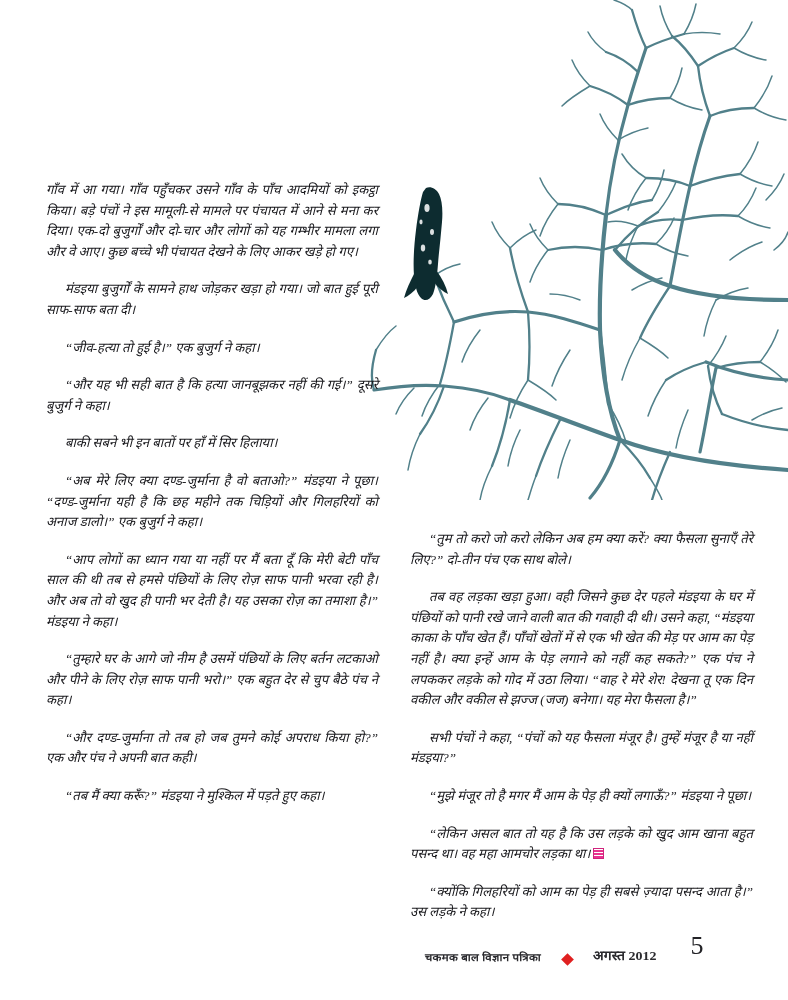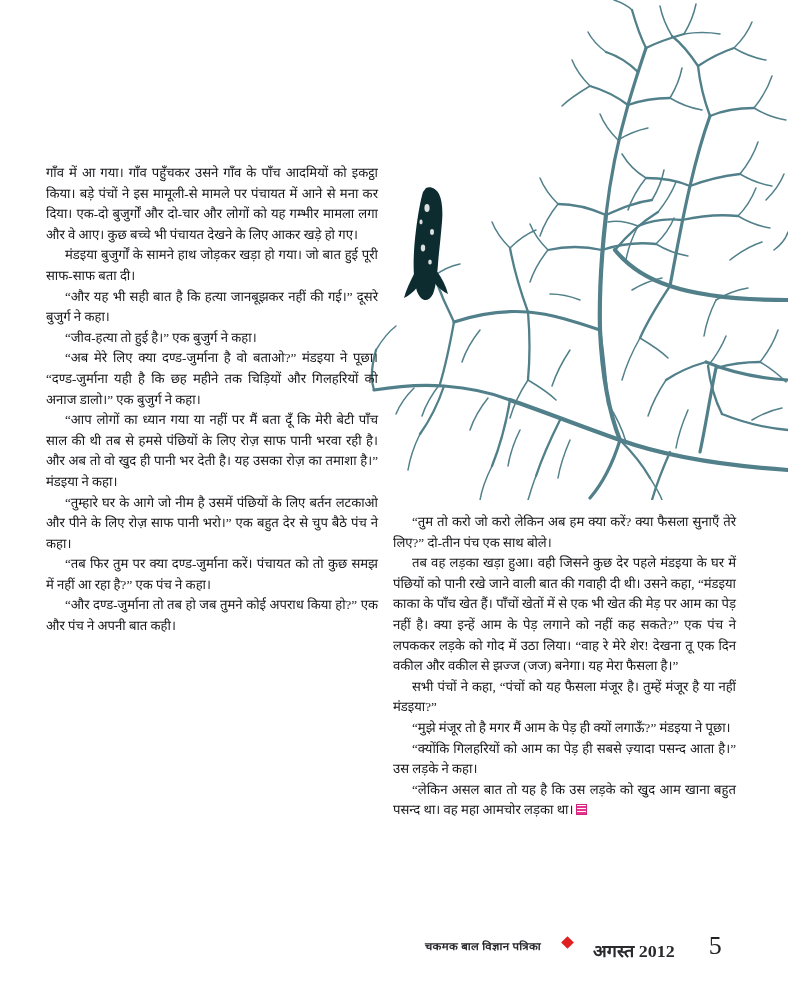--- a/index.html
+++ b/index.html
@@ -31,25 +31,26 @@
   .col {
     position: absolute;
     font-size: 13.1px;
     line-height: 20.6px;
     color: #16161a;
     text-align: justify;
     text-justify: inter-word;
     font-family: "Liberation Serif", "DejaVu Serif", serif;
   }
   .col-left  { left: 46px;  top: 163px; width: 332px; }
-  .col-right { left: 393px; top: 512px; width: 343px; }
+  .col-right { left: 410px; top: 512px; width: 343px; }
 
   .col p {
-    margin: 0 0 0 0;
+    margin: 17px 0 0 0;
     text-indent: 19px;
+    font-style: italic;
   }
   .col p.noindent { text-indent: 0; }
 
   
   .endmark {
     display: inline-block;
     width: 11px;
     height: 11px;
     vertical-align: -1px;
     margin-left: 3px;
@@ -68,21 +69,21 @@
     left: 0;
     top: 938px;
     width: 788px;
     height: 62px;
   }
   .footer-inner {
     position: absolute;
     left: 425px;
     top: 0px;
     display: flex;
-    align-items: flex-start;
+    align-items: flex-end;
     gap: 8px;
   }
   .footer-magazine {
     font-family: "Liberation Serif", "DejaVu Serif", serif;
     font-size: 11.5px;
     font-weight: bold;
     color: #2a2a2e;
     letter-spacing: 0.3px;
     white-space: nowrap;
     transform: scaleY(0.92);
@@ -90,21 +91,21 @@
   .footer-diamond {
     width: 9px;
     height: 9px;
     background: #e02020;
     transform: rotate(45deg);
     margin: 0 13px 0 14px;
     flex: none;
   }
   .footer-date {
     font-family: "Liberation Serif", "DejaVu Serif", serif;
-    font-size: 18px;
+    font-size: 14px;
     font-weight: bold;
     color: #2a2a2e;
     white-space: nowrap;
     transform: scaleY(0.95);
   }
   .footer-pageno {
     font-family: "Liberation Serif", "DejaVu Serif", serif;
     font-size: 26px;
     color: #232327;
     margin-left: 26px;
@@ -265,36 +266,37 @@
         <ellipse cx="53" cy="248" rx="2.2" ry="3.4"></ellipse>
         <ellipse cx="60" cy="262" rx="1.8" ry="2.6"></ellipse>
         <ellipse cx="51" cy="222" rx="1.6" ry="2.4"></ellipse>
       </g>
     </svg>
   </div>
 
   <div class="col col-left">
     <p class="noindent">गाँव में आ गया। गाँव पहुँचकर उसने गाँव के पाँच आदमियों को इकट्ठा किया। बड़े पंचों ने इस मामूली-से मामले पर पंचायत में आने से मना कर दिया। एक-दो बुजुर्गों और दो-चार और लोगों को यह गम्भीर मामला लगा और वे आए। कुछ बच्चे भी पंचायत देखने के लिए आकर खड़े हो गए।</p>
     <p>मंडइया बुजुर्गों के सामने हाथ जोड़कर खड़ा हो गया। जो बात हुई पूरी साफ-साफ बता दी।</p>
+    <p>“जीव-हत्या तो हुई है।” एक बुजुर्ग ने कहा।</p>
     <p>“और यह भी सही बात है कि हत्या जानबूझकर नहीं की गई।” दूसरे बुजुर्ग ने कहा।</p>
-    <p>“जीव-हत्या तो हुई है।” एक बुजुर्ग ने कहा।</p>
+    <p>बाकी सबने भी इन बातों पर हाँ में सिर हिलाया।</p>
     <p>“अब मेरे लिए क्या दण्ड-जुर्माना है वो बताओ?” मंडइया ने पूछा। “दण्ड-जुर्माना यही है कि छह महीने तक चिड़ियों और गिलहरियों को अनाज डालो।” एक बुजुर्ग ने कहा।</p>
     <p>“आप लोगों का ध्यान गया या नहीं पर मैं बता दूँ कि मेरी बेटी पाँच साल की थी तब से हमसे पंछियों के लिए रोज़ साफ पानी भरवा रही है। और अब तो वो खुद ही पानी भर देती है। यह उसका रोज़ का तमाशा है।” मंडइया ने कहा।</p>
     <p>“तुम्हारे घर के आगे जो नीम है उसमें पंछियों के लिए बर्तन लटकाओ और पीने के लिए रोज़ साफ पानी भरो।” एक बहुत देर से चुप बैठे पंच ने कहा।</p>
-    <p>“तब फिर तुम पर क्या दण्ड-जुर्माना करें। पंचायत को तो कुछ समझ में नहीं आ रहा है?” एक पंच ने कहा।</p>
     <p>“और दण्ड-जुर्माना तो तब हो जब तुमने कोई अपराध किया हो?” एक और पंच ने अपनी बात कही।</p>
+    <p>“तब मैं क्या करूँ?” मंडइया ने मुश्किल में पड़ते हुए कहा।</p>
   </div>
 
   <div class="col col-right">
     <p>“तुम तो करो जो करो लेकिन अब हम क्या करें? क्या फैसला सुनाएँ तेरे लिए?” दो-तीन पंच एक साथ बोले।</p>
     <p>तब वह लड़का खड़ा हुआ। वही जिसने कुछ देर पहले मंडइया के घर में पंछियों को पानी रखे जाने वाली बात की गवाही दी थी। उसने कहा, “मंडइया काका के पाँच खेत हैं। पाँचों खेतों में से एक भी खेत की मेड़ पर आम का पेड़ नहीं है। क्या इन्हें आम के पेड़ लगाने को नहीं कह सकते?” एक पंच ने लपककर लड़के को गोद में उठा लिया। “वाह रे मेरे शेर! देखना तू एक दिन वकील और वकील से झज्ज (जज) बनेगा। यह मेरा फैसला है।”</p>
     <p>सभी पंचों ने कहा, “पंचों को यह फैसला मंजूर है। तुम्हें मंजूर है या नहीं मंडइया?”</p>
     <p>“मुझे मंजूर तो है मगर मैं आम के पेड़ ही क्यों लगाऊँ?” मंडइया ने पूछा।</p>
+    <p><span>“लेकिन असल बात तो यह है कि उस लड़के को खुद आम खाना बहुत पसन्द था। वह महा आमचोर लड़का था।</span><span class="endmark"></span></p>
     <p>“क्योंकि गिलहरियों को आम का पेड़ ही सबसे ज़्यादा पसन्द आता है।” उस लड़के ने कहा।</p>
-    <p><span>“लेकिन असल बात तो यह है कि उस लड़के को खुद आम खाना बहुत पसन्द था। वह महा आमचोर लड़का था।</span><span class="endmark"></span></p>
   </div>
 
   <div class="footer">
     <div class="footer-inner">
       <span class="footer-magazine">चकमक बाल विज्ञान पत्रिका</span>
       <span class="footer-diamond"></span>
       <span class="footer-date">अगस्त 2012</span>
       <span class="footer-pageno">5</span>
     </div>
 

